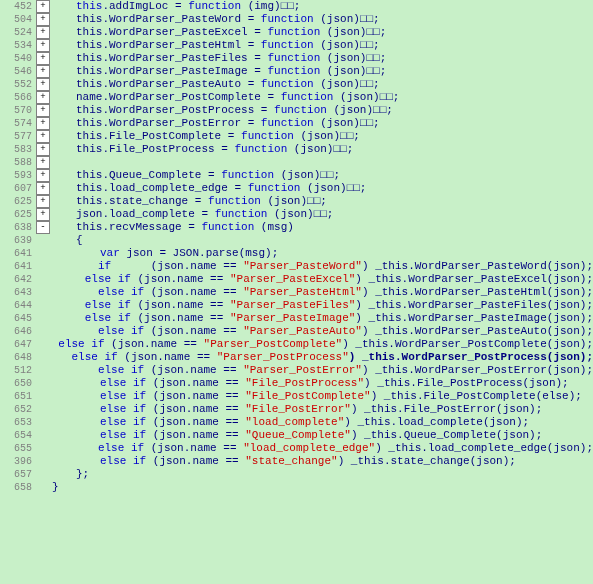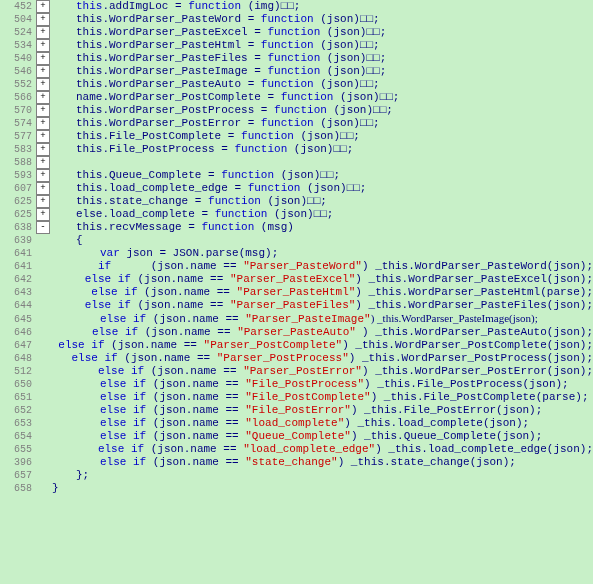--- a/index.html
+++ b/index.html
@@ -170,21 +170,21 @@
     <div class="code-line">
       <span class="line-number">625</span>
       <span class="expand-btn">+</span>
       <span class="indent-space" style="display: inline-block; width: 24px;"></span>
       <span class="code-text"><span style="color: rgb(0, 0, 128);">this.state_change = </span><span style="color: rgb(0, 0, 204);">function</span><span style="color: rgb(0, 0, 128);"> (json)</span><span style="color: rgb(0, 0, 128);">□□;</span></span>
     </div>
     <div class="code-line">
       <span class="line-number">625</span>
       <span class="expand-btn">+</span>
       <span class="indent-space" style="display: inline-block; width: 24px;"></span>
-      <span class="code-text"><span style="color: rgb(0, 0, 128);">else.load_complete = </span><span style="color: rgb(0, 0, 204);">function</span><span style="color: rgb(0, 0, 128);"> (json)</span><span style="color: rgb(0, 0, 128);">□□;</span></span>
+      <span class="code-text"><span style="color: rgb(0, 0, 128);">json.load_complete = </span><span style="color: rgb(0, 0, 204);">function</span><span style="color: rgb(0, 0, 128);"> (json)</span><span style="color: rgb(0, 0, 128);">□□;</span></span>
     </div>
     <div class="code-line">
       <span class="line-number">638</span>
       <span class="expand-minus">-</span>
       <span class="indent-space" style="display: inline-block; width: 24px;"></span>
       <span class="code-text"><span style="color: rgb(0, 0, 128);">this.recvMessage = </span><span style="color: rgb(0, 0, 204);">function</span><span style="color: rgb(0, 0, 128);"> (msg)</span></span>
     </div>
     <div class="code-line">
       <span class="line-number">639</span>
       <span class="no-expand"></span>
@@ -206,69 +206,69 @@
     <div class="code-line">
       <span class="line-number">642</span>
       <span class="no-expand"></span>
       <span class="indent-space" style="display: inline-block; width: 48px;"></span>
       <span class="code-text"><span style="color: rgb(0, 0, 204);">else if</span><span style="color: rgb(0, 0, 128);"> (json.name == </span><span style="color: rgb(204, 0, 0);">"Parser_PasteExcel"</span><span style="color: rgb(0, 0, 128);">) _this.WordParser_PasteExcel(json);</span></span>
     </div>
     <div class="code-line">
       <span class="line-number">643</span>
       <span class="no-expand"></span>
       <span class="indent-space" style="display: inline-block; width: 48px;"></span>
-      <span class="code-text"><span style="color: rgb(0, 0, 204);">else if</span><span style="color: rgb(0, 0, 128);"> (json.name == </span><span style="color: rgb(204, 0, 0);">"Parser_PasteHtml"</span><span style="color: rgb(0, 0, 128);">) _this.WordParser_PasteHtml(parse);</span></span>
+      <span class="code-text"><span style="color: rgb(0, 0, 204);">else if</span><span style="color: rgb(0, 0, 128);"> (json.name == </span><span style="color: rgb(204, 0, 0);">"Parser_PasteHtml"</span><span style="color: rgb(0, 0, 128);">) _this.WordParser_PasteHtml(json);</span></span>
     </div>
     <div class="code-line">
       <span class="line-number">644</span>
       <span class="no-expand"></span>
       <span class="indent-space" style="display: inline-block; width: 48px;"></span>
       <span class="code-text"><span style="color: rgb(0, 0, 204);">else if</span><span style="color: rgb(0, 0, 128);"> (json.name == </span><span style="color: rgb(204, 0, 0);">"Parser_PasteFiles"</span><span style="color: rgb(0, 0, 128);">) _this.WordParser_PasteFiles(json);</span></span>
     </div>
     <div class="code-line">
       <span class="line-number">645</span>
       <span class="no-expand"></span>
       <span class="indent-space" style="display: inline-block; width: 48px;"></span>
-      <span class="code-text"><span style="color: rgb(0, 0, 204);">else if</span><span style="color: rgb(0, 0, 128);"> (json.name == </span><span style="color: rgb(204, 0, 0);">"Parser_PasteImage"</span><span style="color: rgb(0, 0, 128); font-family: Liberation Serif, serif;">) _this.WordParser_PasteImage(json);</span></span>
+      <span class="code-text"><span style="color: rgb(0, 0, 204);">else if</span><span style="color: rgb(0, 0, 128);"> (json.name == </span><span style="color: rgb(204, 0, 0);">"Parser_PasteImage"</span><span style="color: rgb(0, 0, 128);">) _this.WordParser_PasteImage(json);</span></span>
     </div>
     <div class="code-line">
       <span class="line-number">646</span>
       <span class="no-expand"></span>
       <span class="indent-space" style="display: inline-block; width: 48px;"></span>
-      <span class="code-text"><span style="color: rgb(0, 0, 204);">else if</span><span style="color: rgb(0, 0, 128);"> (json.name == </span><span style="color: rgb(204, 0, 0);">"Parser_PasteAuto"</span><span style="color: rgb(0, 0, 128); margin-left: 6px;">) _this.WordParser_PasteAuto(json);</span></span>
+      <span class="code-text"><span style="color: rgb(0, 0, 204);">else if</span><span style="color: rgb(0, 0, 128);"> (json.name == </span><span style="color: rgb(204, 0, 0);">"Parser_PasteAuto"</span><span style="color: rgb(0, 0, 128);">) _this.WordParser_PasteAuto(json);</span></span>
     </div>
     <div class="code-line">
       <span class="line-number">647</span>
       <span class="no-expand"></span>
       <span class="indent-space" style="display: inline-block; width: 48px;"></span>
       <span class="code-text"><span style="color: rgb(0, 0, 204);">else if</span><span style="color: rgb(0, 0, 128);"> (json.name == </span><span style="color: rgb(204, 0, 0);">"Parser_PostComplete"</span><span style="color: rgb(0, 0, 128);">) _this.WordParser_PostComplete(json);</span></span>
     </div>
     <div class="code-line">
       <span class="line-number">648</span>
       <span class="no-expand"></span>
       <span class="indent-space" style="display: inline-block; width: 48px;"></span>
-      <span class="code-text"><span style="color: rgb(0, 0, 204);">else if</span><span style="color: rgb(0, 0, 128);"> (json.name == </span><span style="color: rgb(204, 0, 0);">"Parser_PostProcess"</span><span style="color: rgb(0, 0, 128);">) _this.WordParser_PostProcess(json);</span></span>
+      <span class="code-text"><span style="color: rgb(0, 0, 204);">else if</span><span style="color: rgb(0, 0, 128);"> (json.name == </span><span style="color: rgb(204, 0, 0);">"Parser_PostProcess"</span><span style="color: rgb(0, 0, 128); font-weight: bold;">) _this.WordParser_PostProcess(json);</span></span>
     </div>
     <div class="code-line">
       <span class="line-number">512</span>
       <span class="no-expand"></span>
       <span class="indent-space" style="display: inline-block; width: 48px;"></span>
       <span class="code-text"><span style="color: rgb(0, 0, 204);">else if</span><span style="color: rgb(0, 0, 128);"> (json.name == </span><span style="color: rgb(204, 0, 0);">"Parser_PostError"</span><span style="color: rgb(0, 0, 128);">) _this.WordParser_PostError(json);</span></span>
     </div>
     <div class="code-line">
       <span class="line-number">650</span>
       <span class="no-expand"></span>
       <span class="indent-space" style="display: inline-block; width: 48px;"></span>
       <span class="code-text"><span style="color: rgb(0, 0, 204);">else if</span><span style="color: rgb(0, 0, 128);"> (json.name == </span><span style="color: rgb(204, 0, 0);">"File_PostProcess"</span><span style="color: rgb(0, 0, 128);">) _this.File_PostProcess(json);</span></span>
     </div>
     <div class="code-line">
       <span class="line-number">651</span>
       <span class="no-expand"></span>
       <span class="indent-space" style="display: inline-block; width: 48px;"></span>
-      <span class="code-text"><span style="color: rgb(0, 0, 204);">else if</span><span style="color: rgb(0, 0, 128);"> (json.name == </span><span style="color: rgb(204, 0, 0);">"File_PostComplete"</span><span style="color: rgb(0, 0, 128);">) _this.File_PostComplete(parse);</span></span>
+      <span class="code-text"><span style="color: rgb(0, 0, 204);">else if</span><span style="color: rgb(0, 0, 128);"> (json.name == </span><span style="color: rgb(204, 0, 0);">"File_PostComplete"</span><span style="color: rgb(0, 0, 128);">) _this.File_PostComplete(else);</span></span>
     </div>
     <div class="code-line">
       <span class="line-number">652</span>
       <span class="no-expand"></span>
       <span class="indent-space" style="display: inline-block; width: 48px;"></span>
       <span class="code-text"><span style="color: rgb(0, 0, 204);">else if</span><span style="color: rgb(0, 0, 128);"> (json.name == </span><span style="color: rgb(204, 0, 0);">"File_PostError"</span><span style="color: rgb(0, 0, 128);">) _this.File_PostError(json);</span></span>
     </div>
     <div class="code-line">
       <span class="line-number">653</span>
       <span class="no-expand"></span>

